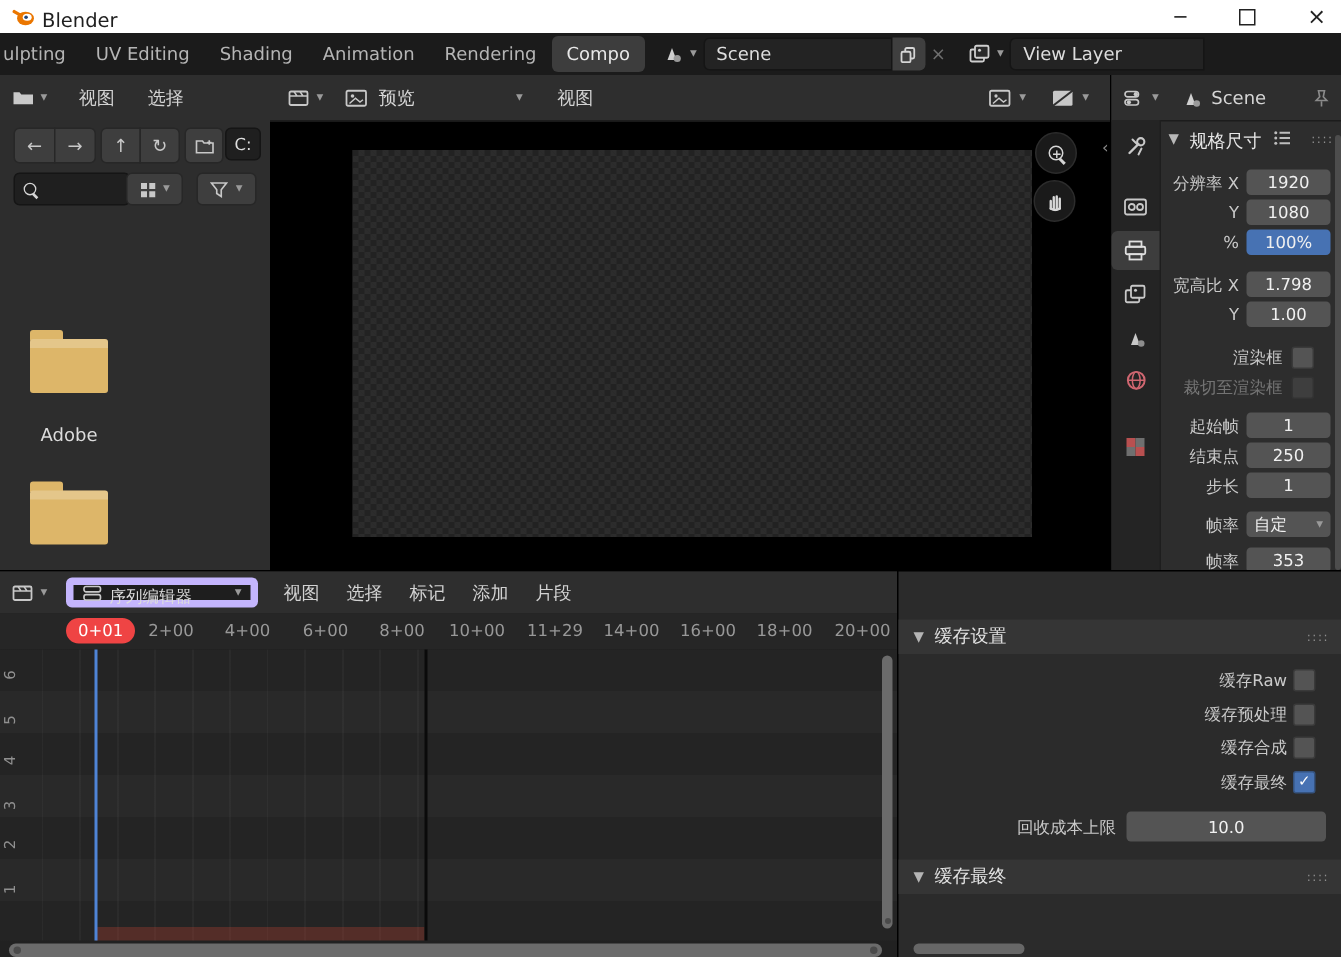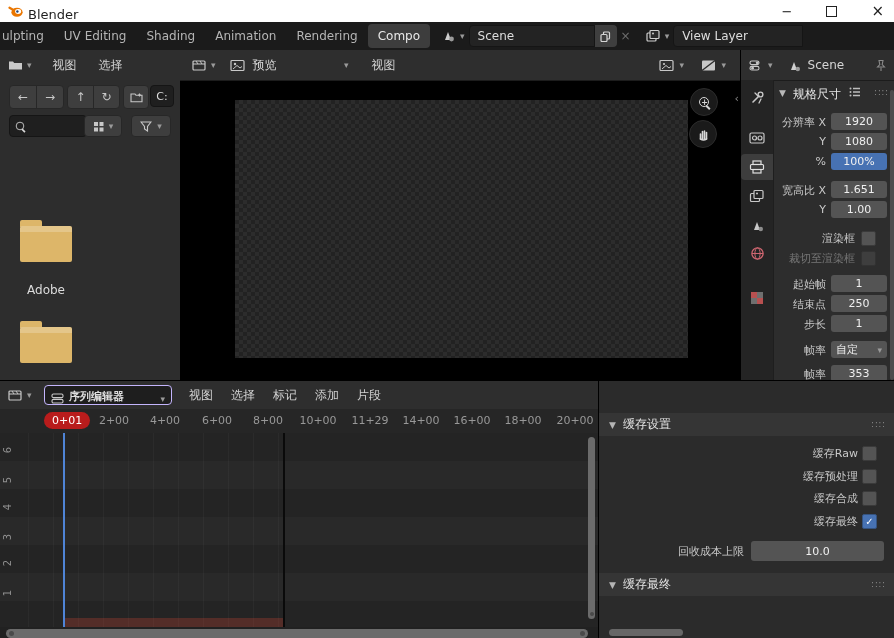--- a/index.html
+++ b/index.html
@@ -65,25 +65,25 @@
           color:#f0f0f0;font-size:11px;display:flex;align-items:center;justify-content:center;}
   .pfield.blue{background:#4772b3;}
   .pcheck{position:absolute;left:88px;top:3px;width:13px;height:13px;background:#545454;border:1px solid #3a3a3a;border-radius:2px;}
   .dim{opacity:.45;}
   .panelhdr-ico{color:#8f8f8f;font-size:8px;letter-spacing:1px;}
   .pscroll{position:absolute;right:1px;top:40px;width:4px;height:290px;background:#4d4d4d;border-radius:2px;}
 
   
   .sequencer{position:absolute;left:0;top:380px;width:598px;height:258px;background:#212121;border-top:1px solid #000;}
   .seqheader{position:absolute;left:0;top:0;width:100%;height:28px;background:#2e2e2e;border-bottom:1px solid #1a1a1a;display:flex;align-items:center;}
-  .seq-dd{position:absolute;left:44px;top:4px;width:128px;height:20px;background:#1e1e1e;border:1px solid #c4b5fd;border-radius:4px;
-          display:flex;align-items:flex-end;gap:5px;padding:0 6px;color:#ddd;font-size:11px;box-sizing:border-box;font-weight:bold;}
+  .seq-dd{position:absolute;left:44px;top:4px;width:128px;height:20px;background:#1e1e1e;border:5px solid #c4b5fd;border-radius:4px;
+          display:flex;align-items:flex-start;gap:5px;padding:0 6px;color:#ddd;font-size:11px;box-sizing:border-box;}
   .ruler{position:absolute;left:0;top:28px;width:100%;height:24px;background:#262626;border-bottom:1px solid #191919;}
   .rlab{position:absolute;top:5px;transform:translateX(-50%);color:#989898;font-size:11px;}
-  .curframe{position:absolute;left:44px;top:3px;height:17px;padding:0 8px;border-radius:9px;background:#b91c1c;color:#fff;
+  .curframe{position:absolute;left:44px;top:3px;height:17px;padding:0 8px;border-radius:9px;background:#ef4444;color:#fff;
             font-size:11px;display:flex;align-items:center;}
   .tracks{position:absolute;left:0;top:52px;width:100%;height:194px;
     background:repeating-linear-gradient(180deg,#242424 0 28px,#292929 28px 56px);}
   .gridlines{position:absolute;left:28px;top:0;width:255px;height:100%;
     background:repeating-linear-gradient(90deg,rgba(255,255,255,.03) 0 1px,transparent 1px 25px);}
   .chnum{position:absolute;left:2px;width:14px;height:14px;color:#909090;font-size:10px;transform:rotate(-90deg);text-align:center;}
   .playhead{position:absolute;left:63px;top:52px;width:2px;height:194px;background:#4f84d6;}
   .endline{position:absolute;left:283px;top:52px;width:2px;height:194px;background:#0a0a0a;}
   .cacheband{position:absolute;left:64px;top:237px;width:219px;height:9px;background:rgba(175,62,48,.35);}
   .hscroll{position:absolute;left:6px;top:248px;width:582px;height:9px;background:#6b6b6b;border-radius:5px;}
@@ -401,21 +401,21 @@
         <span class="plab">Y</span>
         <div class="pfield">1080</div>
       </div>
       <div class="prow" style="top:72px;">
         <span class="plab">%</span>
         <div class="pfield blue">100%</div>
       </div>
 
       <div class="prow" style="top:100px;">
         <span class="plab">宽高比 X</span>
-        <div class="pfield">1.651</div>
+        <div class="pfield">1.798</div>
       </div>
       <div class="prow" style="top:120px;">
         <span class="plab">Y</span>
         <div class="pfield">1.00</div>
       </div>
 
       <div class="prow dim" style="top:168px;">
         <span class="plab" style="right:40px;">裁切至渲染框</span>
         <span class="pcheck"></span>
       </div>

